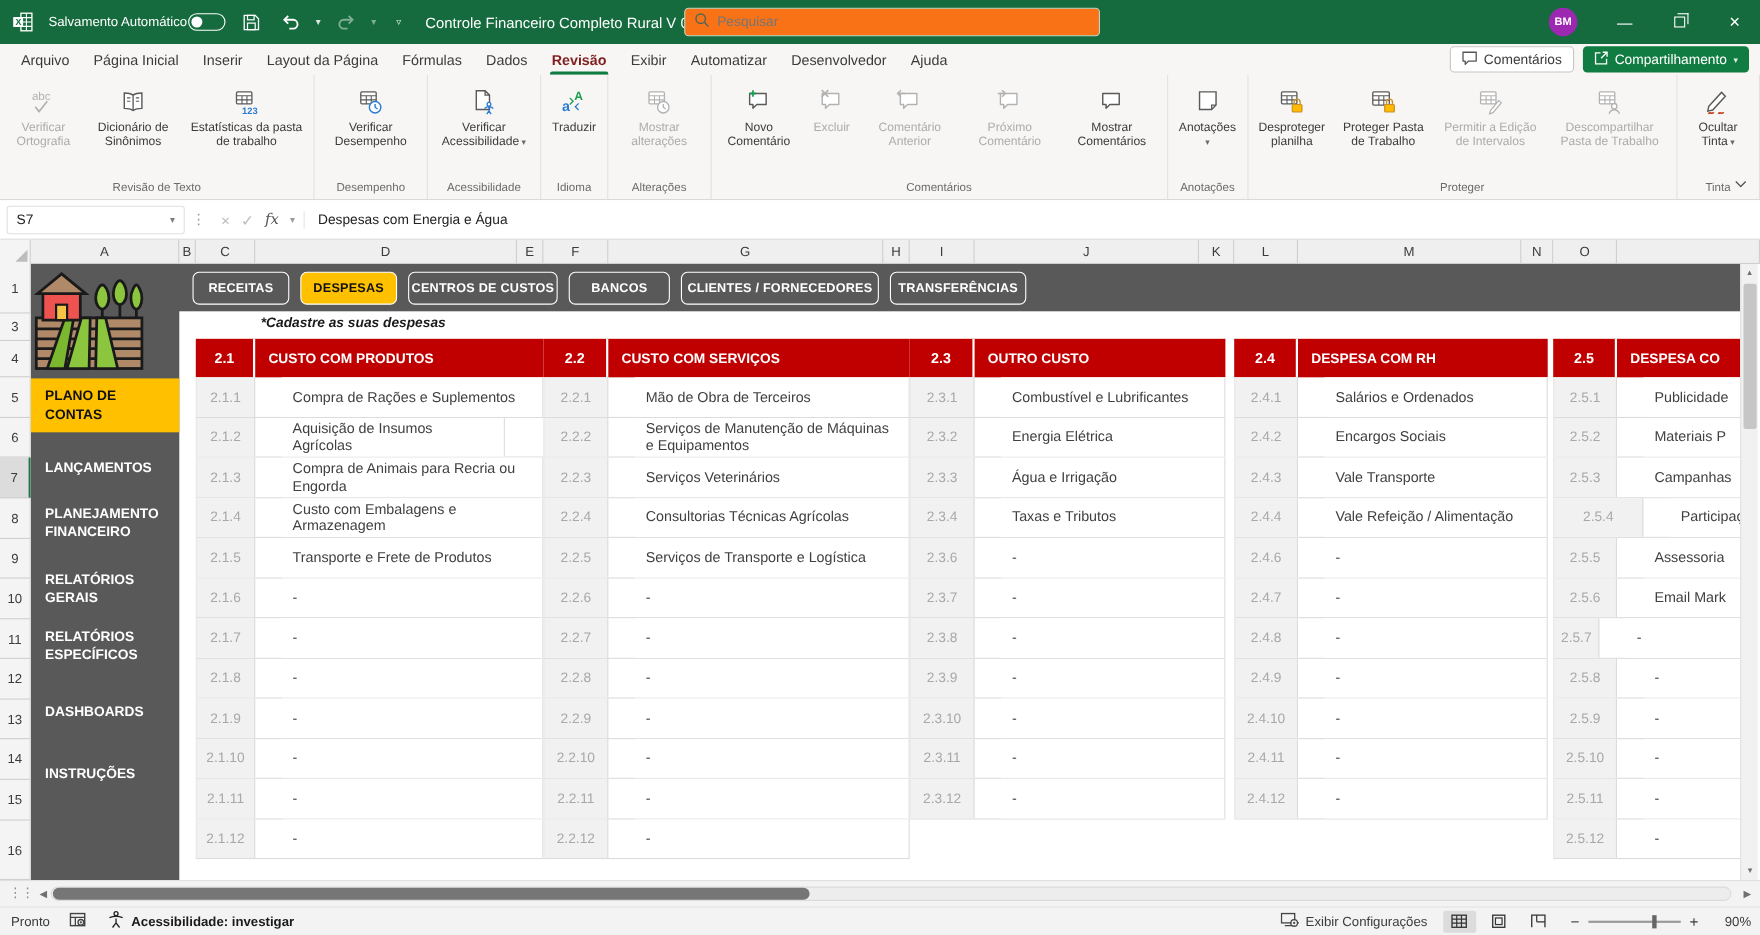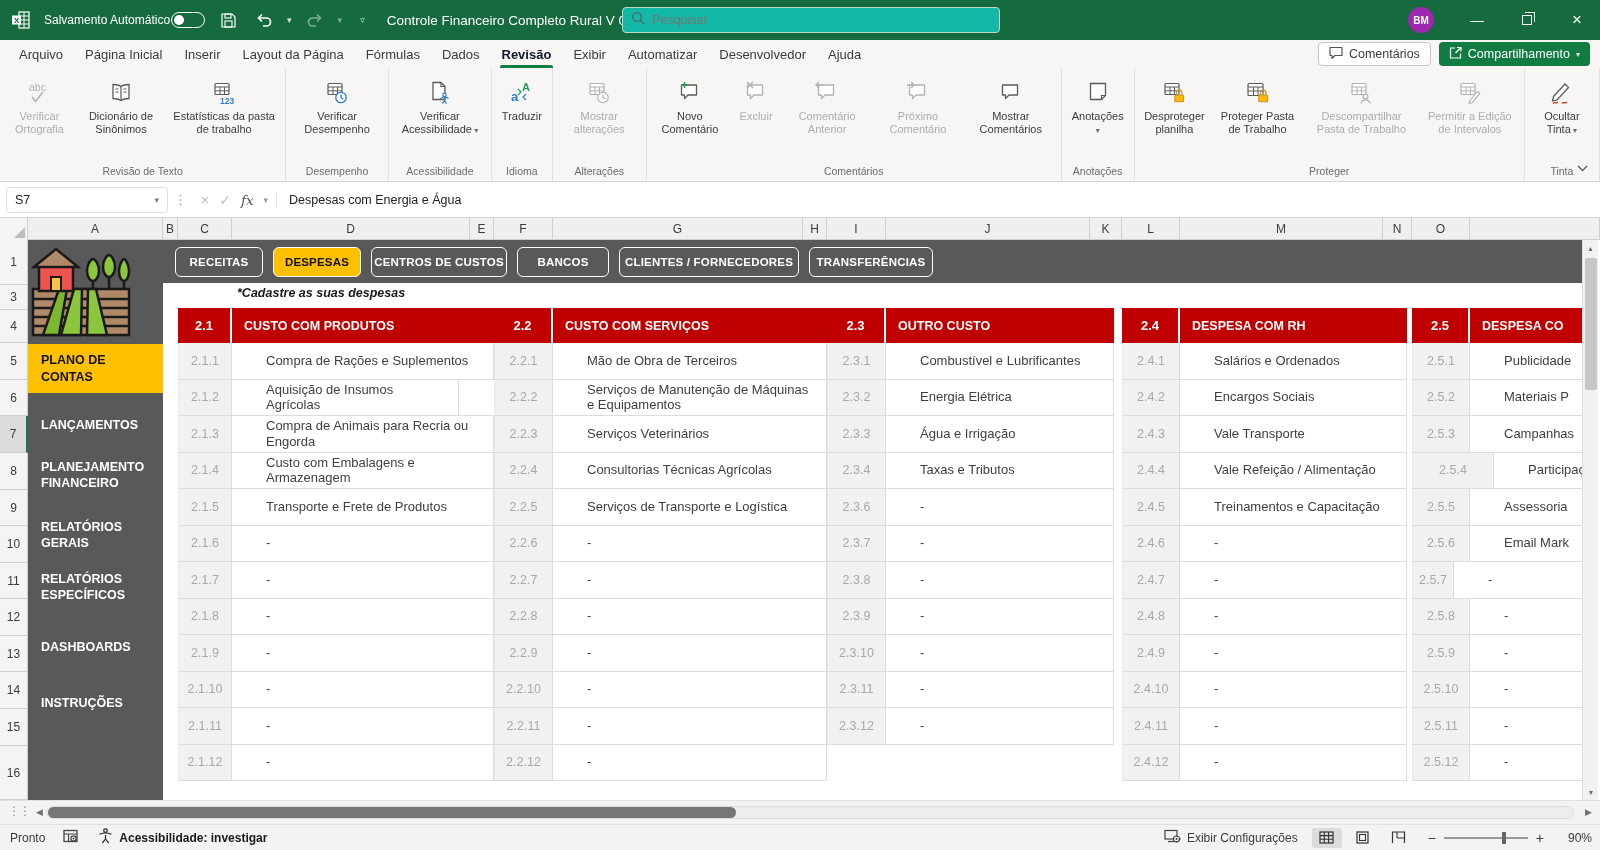--- a/index.html
+++ b/index.html
@@ -9,33 +9,33 @@
   
   .titlebar { position:absolute; left:0; top:0; width:1600px; height:40px; background:#156B3E; display:flex; align-items:center; color:#fff; }
   .tb-left { display:flex; align-items:center; gap:10px; padding-left:10px; }
   .xl-icon { width:24px; height:24px; display:flex; align-items:center; }
   .autosave { display:flex; align-items:center; gap:1px; font-size:12px; }
   .toggle { width:34px; height:16px; border:1.5px solid #fff; border-radius:9px; position:relative; }
   .toggle .knob { position:absolute; left:2px; top:1.5px; width:10px; height:10px; border-radius:50%; background:#fff; }
   .tb-btn { width:26px; height:26px; display:flex; align-items:center; justify-content:center; }
   .tb-caret { font-size:9px; opacity:.85; }
   .doc-title { margin-left:22px; font-size:13.5px; display:flex; align-items:center; gap:6px; white-space:nowrap; }
-  .searchbox { position:absolute; left:622px; top:7px; width:378px; height:26px; background:#14b8a6; border:1px solid #BCD6C6; border-radius:4px; display:flex; align-items:center; padding:0 8px; gap:7px; }
+  .searchbox { position:absolute; left:622px; top:7px; width:378px; height:26px; background:#f97316; border:1px solid #BCD6C6; border-radius:4px; display:flex; align-items:center; padding:0 8px; gap:7px; }
   .searchbox input { border:none; outline:none; background:transparent; font-size:12.5px; color:#3b3b3b; width:100%; font-family:"Liberation Sans",sans-serif; }
   .tb-right { position:absolute; right:0; top:0; height:40px; display:flex; align-items:center; gap:4px; }
   .avatar { width:26px; height:26px; border-radius:50%; background:#9C27B0; color:#fff; font-size:10px; font-weight:bold; display:flex; align-items:center; justify-content:center; margin-right:16px; }
   .winbtn { width:46px; height:40px; display:flex; align-items:center; justify-content:center; font-size:14px; color:#fff; }
   .winbtn .restore { width:10px; height:10px; border:1.2px solid #fff; position:relative; }
   .winbtn .restore:before { content:""; position:absolute; left:2px; top:-4px; width:9px; height:9px; border:1.2px solid #fff; border-left:none; border-bottom:none; }
 
   
   .tabsrow { position:absolute; left:0; top:40px; width:1600px; height:28px; background:#F7F6F5; display:flex; align-items:center; }
   .tabs { display:flex; align-items:flex-end; height:28px; padding-left:8px; }
   .tab { padding:5px 11px 6px; font-size:13px; color:#3b3b3b; position:relative; white-space:nowrap; }
-  .tab.active { color:#0f172a; font-weight:bold; }
+  .tab.active { color:#7f1d1d; font-weight:bold; }
   .tab.active:after { content:""; position:absolute; left:9px; right:9px; bottom:0; height:3px; background:#107C41; border-radius:2px 2px 0 0; }
   .tabsrow-right { position:absolute; right:10px; top:42px; display:flex; gap:8px; align-items:center; }
   .comments-btn { height:24px; background:#fff; border:1px solid #C8C6C4; border-radius:4px; display:flex; align-items:center; gap:6px; padding:0 10px; font-size:12.5px; color:#3b3b3b; }
   .share-btn { height:24px; background:#107C41; border-radius:4px; display:flex; align-items:center; gap:6px; padding:0 10px; font-size:12.5px; color:#fff; }
   .share-btn .tb-caret { font-size:8px; }
 
   
   .ribbon { position:absolute; left:0; top:68px; width:1600px; height:114px; background:#F7F6F5; border-bottom:1px solid #D8D6D4; display:flex; }
   .rgroup { display:flex; flex-direction:column; border-right:1px solid #E3E1DF; padding:3px 3px 0; }
   .rgroup-buttons { display:flex; flex:1; align-items:stretch; justify-content:center; }
@@ -402,35 +402,35 @@
                 <rect x="13.8" y="15" width="8.8" height="6.8" rx="1" fill="#FFB900" stroke="#C8922A" stroke-width="1.1"></rect>
               </svg>
             </span>
             <span class="rlabel">Proteger Pasta de Trabalho</span>
           </div>
           <div class="rbtn disabled">
             <span class="ricon">
               <svg width="26" height="26" viewBox="0 0 26 26" fill="none">
                 <rect x="4" y="3.5" width="14" height="11" rx="1" stroke="#B2B2B2" stroke-width="1.2" fill="#fff"></rect>
                 <path d="M4 7h14M9 7v7.5M13.5 7v7.5M4 10.8h14" stroke="#B2B2B2" stroke-width="1"></path>
+                <path d="M13 20.5l7.5-9 2.3 1.9-7.5 9-3.2 1z" stroke="#B2B2B2" stroke-width="1.1" fill="#fff"></path>
+              </svg>
+            </span>
+            <span class="rlabel">Permitir a Edição de Intervalos</span>
+          </div>
+          <div class="rbtn disabled">
+            <span class="ricon">
+              <svg width="26" height="26" viewBox="0 0 26 26" fill="none">
+                <rect x="4" y="3.5" width="14" height="11" rx="1" stroke="#B2B2B2" stroke-width="1.2" fill="#fff"></rect>
+                <path d="M4 7h14M9 7v7.5M13.5 7v7.5M4 10.8h14" stroke="#B2B2B2" stroke-width="1"></path>
                 <circle cx="17.5" cy="16.5" r="2.4" stroke="#B2B2B2" stroke-width="1.2" fill="#fff"></circle>
                 <path d="M12.8 23.5c.8-2.4 2.5-3.7 4.7-3.7s3.9 1.3 4.7 3.7" stroke="#B2B2B2" stroke-width="1.2" fill="none"></path>
               </svg>
             </span>
             <span class="rlabel">Descompartilhar Pasta de Trabalho</span>
-          </div>
-          <div class="rbtn disabled">
-            <span class="ricon">
-              <svg width="26" height="26" viewBox="0 0 26 26" fill="none">
-                <rect x="4" y="3.5" width="14" height="11" rx="1" stroke="#B2B2B2" stroke-width="1.2" fill="#fff"></rect>
-                <path d="M4 7h14M9 7v7.5M13.5 7v7.5M4 10.8h14" stroke="#B2B2B2" stroke-width="1"></path>
-                <path d="M13 20.5l7.5-9 2.3 1.9-7.5 9-3.2 1z" stroke="#B2B2B2" stroke-width="1.1" fill="#fff"></path>
-              </svg>
-            </span>
-            <span class="rlabel">Permitir a Edição de Intervalos</span>
           </div>
         </div>
         <div class="rgroup-label">Proteger</div>
       </div>
       <div class="rgroup">
         <div class="rgroup-buttons">
           <div class="rbtn">
             <span class="ricon">
               <svg width="26" height="26" viewBox="0 0 26 26" fill="none">
                 <path d="M4.5 16.5L16 4l3.5 3.5L8 20l-4.5 1z" stroke="#5A5A5A" stroke-width="1.3" fill="#fff"></path>
@@ -704,24 +704,20 @@
           <div class="xcode" style="width: 58px;">2.4.2</div>
           <div class="xdesc" style="width: 203px;">Encargos Sociais</div>
         </div>
         <div class="xrow">
           <div class="xcode" style="width: 58px;">2.4.3</div>
           <div class="xdesc" style="width: 203px;">Vale Transporte</div>
         </div>
         <div class="xrow">
           <div class="xcode" style="width: 58px;">2.4.4</div>
           <div class="xdesc" style="width: 203px;">Vale Refeição / Alimentação</div>
-        </div>
-        <div class="xrow">
-          <div class="xcode" style="width: 58px;">2.4.5</div>
-          <div class="xdesc" style="width: 203px;">Treinamentos e Capacitação</div>
         </div>
         <div class="xrow">
           <div class="xcode" style="width: 58px;">2.4.6</div>
           <div class="xdesc" style="width: 203px;">-</div>
         </div>
         <div class="xrow">
           <div class="xcode" style="width: 58px;">2.4.7</div>
           <div class="xdesc" style="width: 203px;">-</div>
         </div>
         <div class="xrow">

